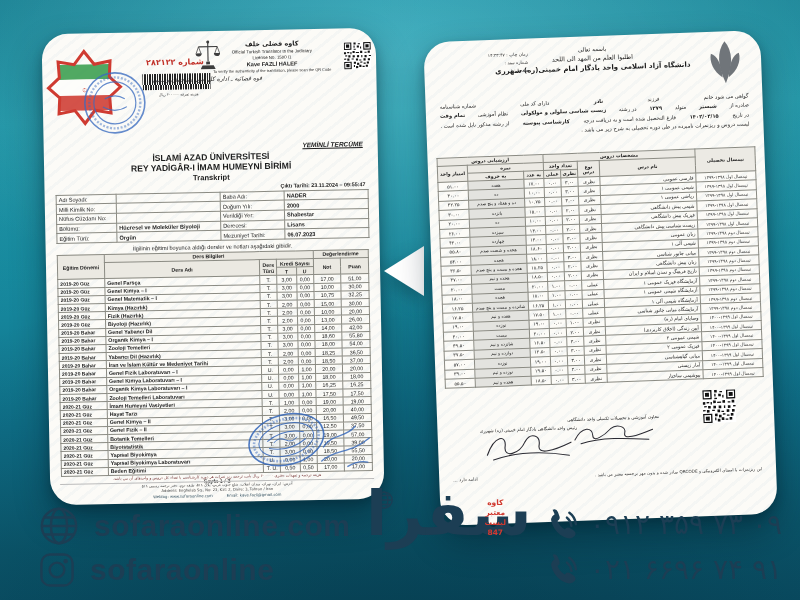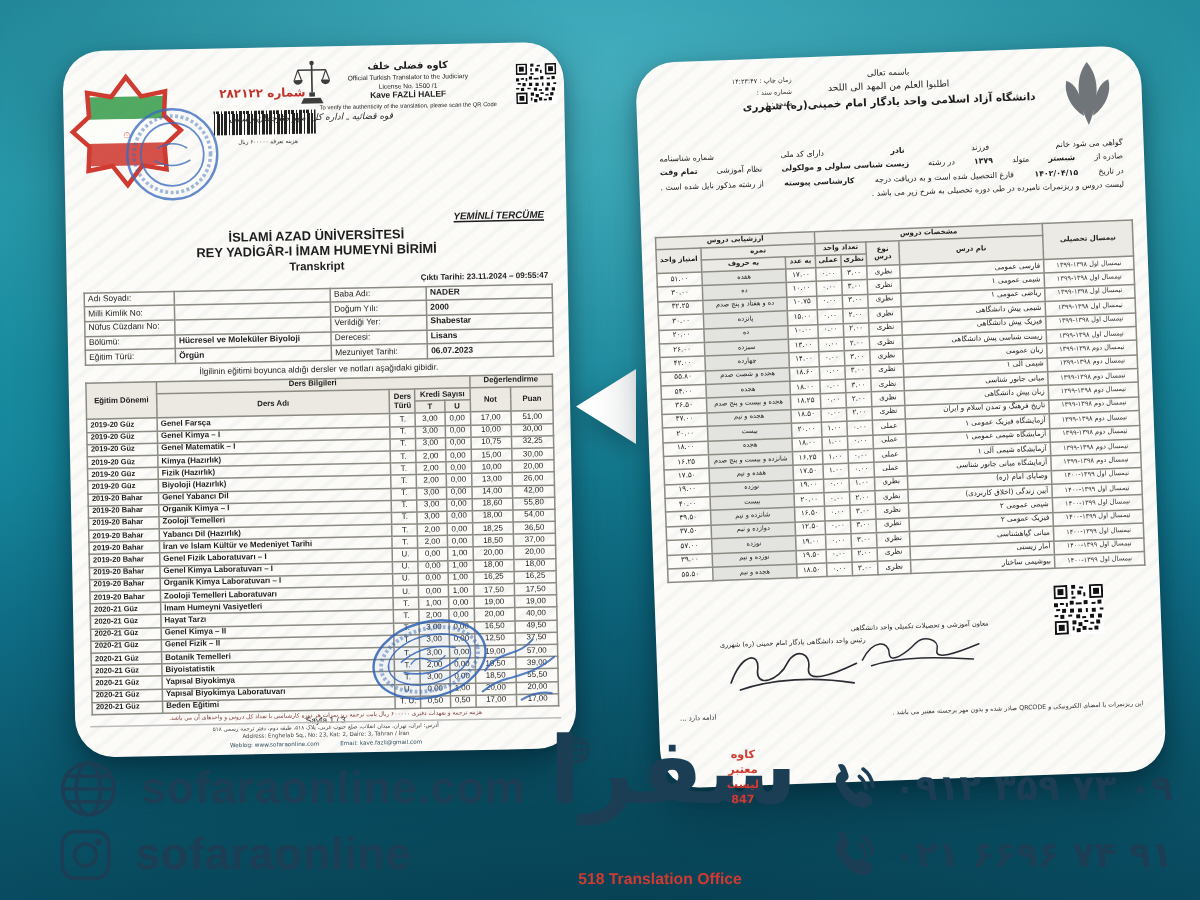--- a/index.html
+++ b/index.html
@@ -96,21 +96,21 @@
   
   .arrow-left{position:absolute;left:384px;top:246px;width:0;height:0;
     border-top:25px solid transparent;border-bottom:25px solid transparent;
     border-right:40px solid #ffffff;filter:drop-shadow(0 7px 9px rgba(0,20,30,.35));}
   
   .contact-left{position:absolute;left:38px;top:504px;}
   .crow{display:flex;align-items:center;gap:14px;height:44px;}
   .ctext{font-size:30px;font-weight:bold;color:#1c3e54;letter-spacing:0.5px;}
   .phones{position:absolute;right:18px;top:502px;}
   .prow{display:flex;align-items:center;gap:10px;height:45px;justify-content:flex-end;}
-  .ptext{font-size:24px;font-weight:bold;color:#1c3e54;direction:ltr;
+  .ptext{font-size:28px;font-weight:normal;color:#1c3e54;direction:ltr;
     font-family:"DejaVu Sans",sans-serif;letter-spacing:1px;}
   .logo-center{position:absolute;left:352px;top:488px;width:176px;height:108px;}
   .logo-glyph{position:absolute;left:14px;top:-14px;font-size:62px;font-weight:bold;
     color:#1c3e54;font-family:"DejaVu Sans",sans-serif;direction:rtl;line-height:1.3;}
   .logo-globe{position:absolute;left:22px;top:2px;}
   .logo-small{position:absolute;right:22px;top:10px;color:#d13a30;font-size:7.5px;
     font-weight:bold;text-align:center;direction:rtl;font-family:"DejaVu Sans",sans-serif;line-height:1.35;}
   .logo-caption{position:absolute;left:0;right:0;bottom:4px;text-align:center;
     color:#d13a30;font-size:10.5px;font-weight:bold;}
 </style>
@@ -861,21 +861,20 @@
         <path d="M4.5 22 H39.5 M7.5 12 H36.5 M7.5 32 H36.5"></path>
       </g>
     </svg>
     <div class="logo-glyph">سفرا</div>
     <div class="logo-small" id="logo-small">
         <div>كاوه</div>
         <div>معتبر</div>
         <div>لیست</div>
         <div>847</div>
       </div>
-    <div class="logo-caption">518 Translation Office</div>
   </div>
 
   <div class="phones">
     <div class="prow">
       <svg width="36" height="36" viewBox="0 0 44 44">
         <g fill="none" stroke="#1c3e54" stroke-width="3" stroke-linecap="round">
           <path d="M31 7 q7 5 8 14"></path>
             <path d="M28 13 q4.5 3.5 5.5 10"></path>
         </g>
         <path d="M13 9 q-7 4 -2.5 13 q4.5 10 13.5 14.5 q9 4.5 13.5 -1 q3 -4 -2 -7.5 l-4.5 -2.5 q-3.5 -1.5 -5.5 2 q-6 -3.5 -9 -10.5 q3.5 -2 2.5 -5.5 l-2 -5.5 q-2 -4.5 -6.5 -2.5 z" fill="#1c3e54"></path>

